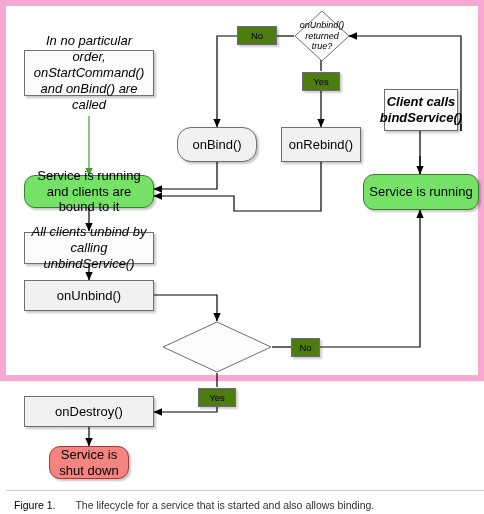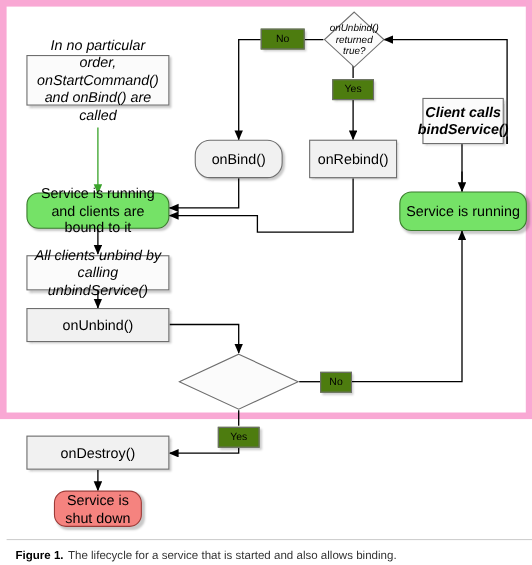--- a/index.html
+++ b/index.html
@@ -103,21 +103,21 @@
     width: 482px;
     height: 28px;
     border-top: 1px solid #cfcfcf;
     background: #ffffff;
     display: flex;
     align-items: center;
     padding: 0 8px;
     font-size: 10.5px;
     color: #333;
   }
-  #caption .fignum { font-weight: bold; color: #000; margin-right: 4px; }
+  #caption .fignum { font-weight: normal; color: #000; margin-right: 20px; }
 </style>
 </head>
 <body>
 
 <div id="frame">
   <div id="canvas">
 
     <svg id="edges" viewBox="0 0 482 484">
       <defs>
         <marker id="ah" markerWidth="9" markerHeight="9" refX="7" refY="3.2" orient="auto">

